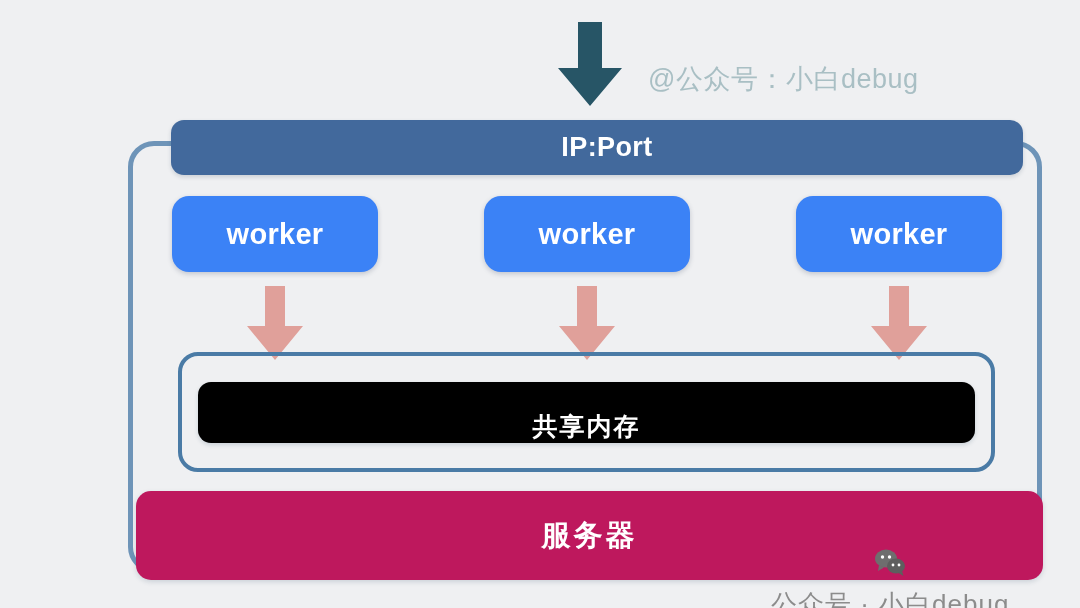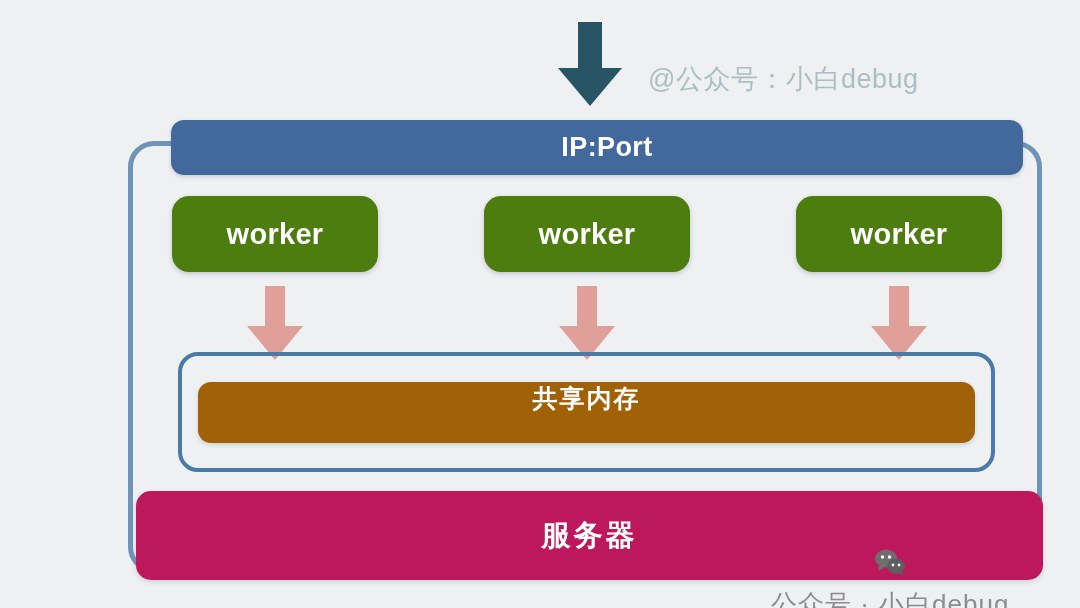--- a/index.html
+++ b/index.html
@@ -76,21 +76,21 @@
     font-weight: bold;
     letter-spacing: 0.4px;
   }
 
   
   .worker {
     position: absolute;
     top: 196px;
     width: 206px;
     height: 76px;
-    background: #4d7c0f;
+    background: #3b82f6;
     border-radius: 17px;
     display: flex;
     align-items: center;
     justify-content: center;
     box-shadow: 0 2px 5px rgba(35,50,80,0.22);
   }
   .worker-label {
     color: #ffffff;
     font-size: 29px;
     font-weight: bold;
@@ -122,24 +122,24 @@
     border-radius: 20px;
     box-sizing: border-box;
   }
   
   .shm-box {
     position: absolute;
     left: 150px;
     top: 382px;
     width: 777px;
     height: 61px;
-    background: #a16207;
+    background: #000000;
     border-radius: 13px;
     display: flex;
-    align-items: flex-start;
+    align-items: flex-end;
     justify-content: center;
     box-shadow: 0 2px 4px rgba(40,70,100,0.18);
   }
   .shm-label {
     color: #ffffff;
     font-size: 25px;
     font-weight: bold;
     letter-spacing: 2px;
   }
 

